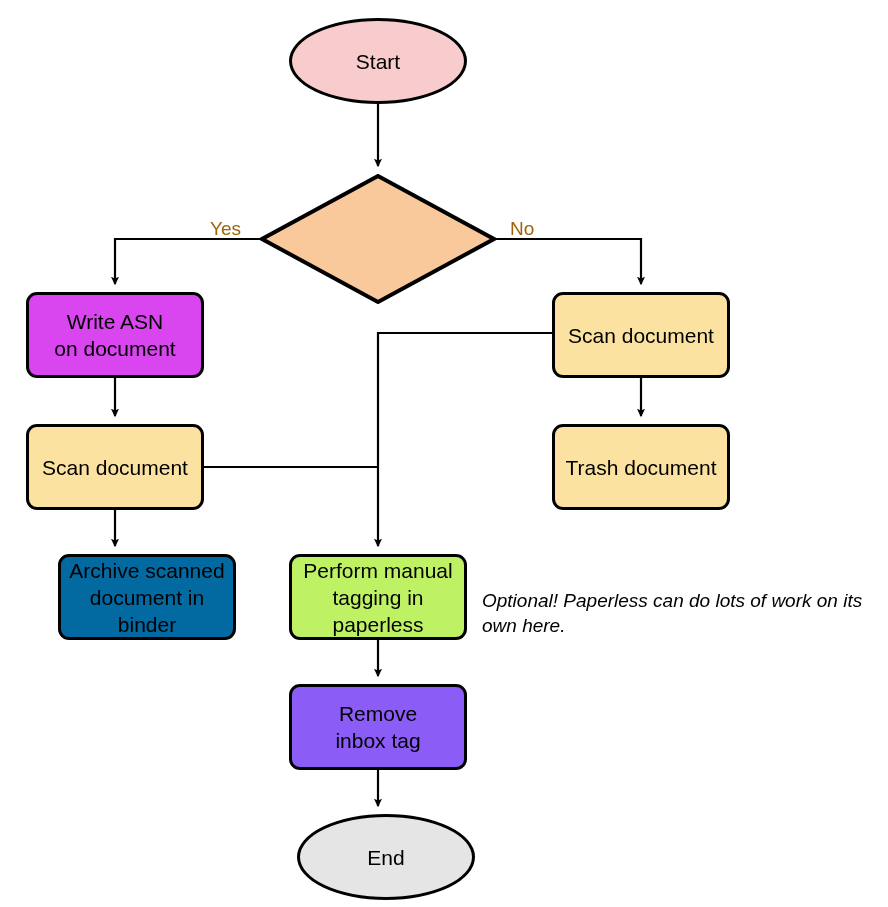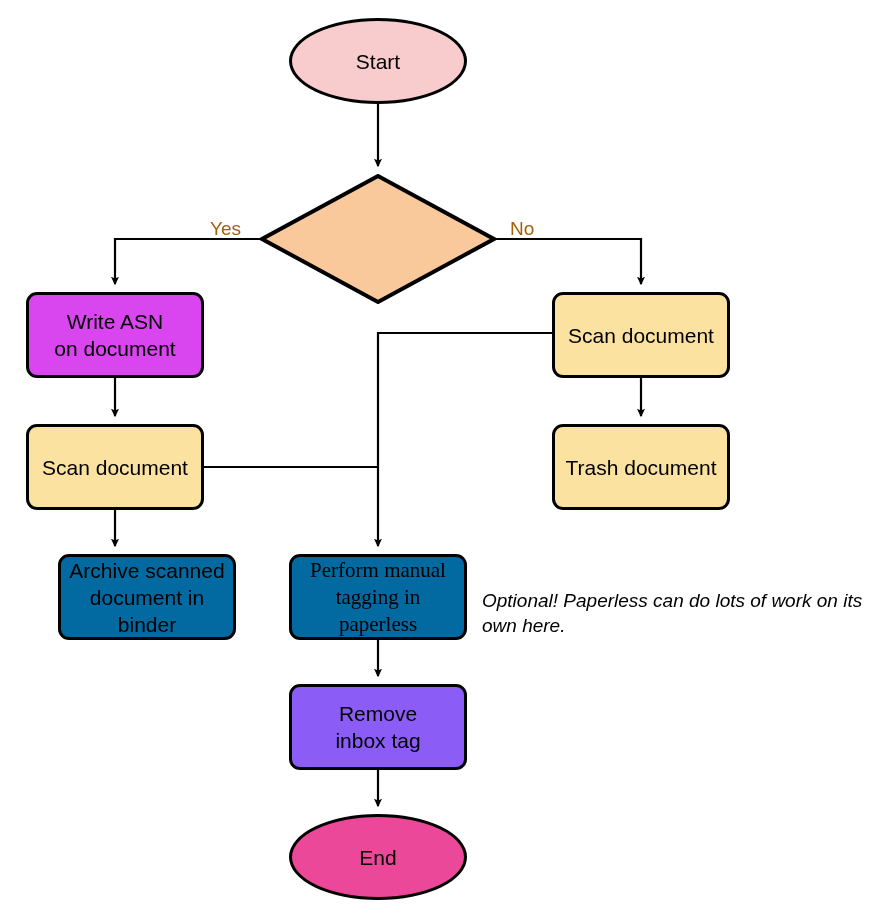--- a/index.html
+++ b/index.html
@@ -109,26 +109,26 @@
           <polygon points="118,2 234,65 118,128 2,65" fill="#FAC99B" stroke="#000000" stroke-width="4" stroke-linejoin="miter"></polygon>
         </svg></div>
       <div class="node process" style="left: 26px; top: 292px; width: 178px; height: 86px; background: #d946ef;"><span>Write ASN
 on document</span></div>
       <div class="node process" style="left: 26px; top: 424px; width: 178px; height: 86px; background: rgb(251, 226, 160);"><span>Scan document</span></div>
       <div class="node process" style="left: 26px; top: 554px; width: 178px; height: 86px; background: #0369a1; margin-left: 32px;"><span>Archive scanned
 document in
 binder</span></div>
       <div class="node process" style="left: 552px; top: 292px; width: 178px; height: 86px; background: rgb(251, 226, 160);"><span>Scan document</span></div>
       <div class="node process" style="left: 552px; top: 424px; width: 178px; height: 86px; background: rgb(251, 226, 160); text-align: center;"><span>Trash document</span></div>
-      <div class="node process" style="left: 289px; top: 554px; width: 178px; height: 86px; background: #0369a1; font-family: Liberation Serif, serif;"><span>Perform manual
+      <div class="node process" style="left: 289px; top: 554px; width: 178px; height: 86px; background: #bef264;"><span>Perform manual
 tagging in
 paperless</span></div>
       <div class="node process" style="left: 289px; top: 684px; width: 178px; height: 86px; background: #8b5cf6;"><span>Remove
 inbox tag</span></div>
-      <div class="node terminator" style="left: 289px; top: 814px; width: 178px; height: 86px; background: #ec4899;"><span>End</span></div>
+      <div class="node terminator" style="left: 297px; top: 814px; width: 178px; height: 86px; background: #e5e5e5;"><span>End</span></div>
     </div>
   <div id="label-layer">
       <div class="edge-label" style="left: 210px; top: 212px;">Yes</div>
       <div class="edge-label" style="left: 510px; top: 212px;">No</div>
     </div>
   <div id="note-layer">
       <div class="note" style="left: 482px; top: 588px; width: 400px;">Optional! Paperless can do lots of work on its own here.</div>
     </div>
 
 </div>

